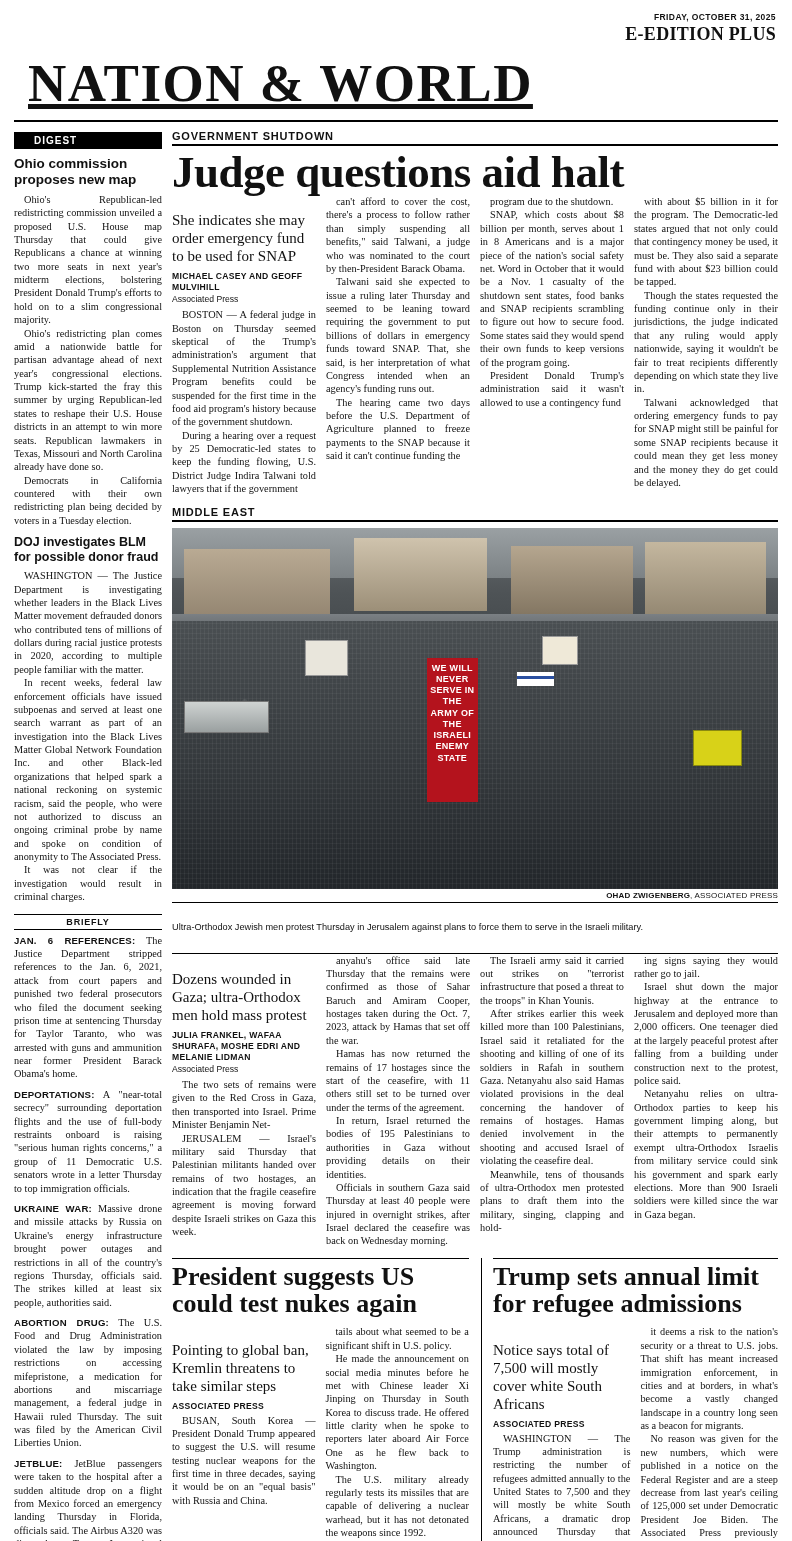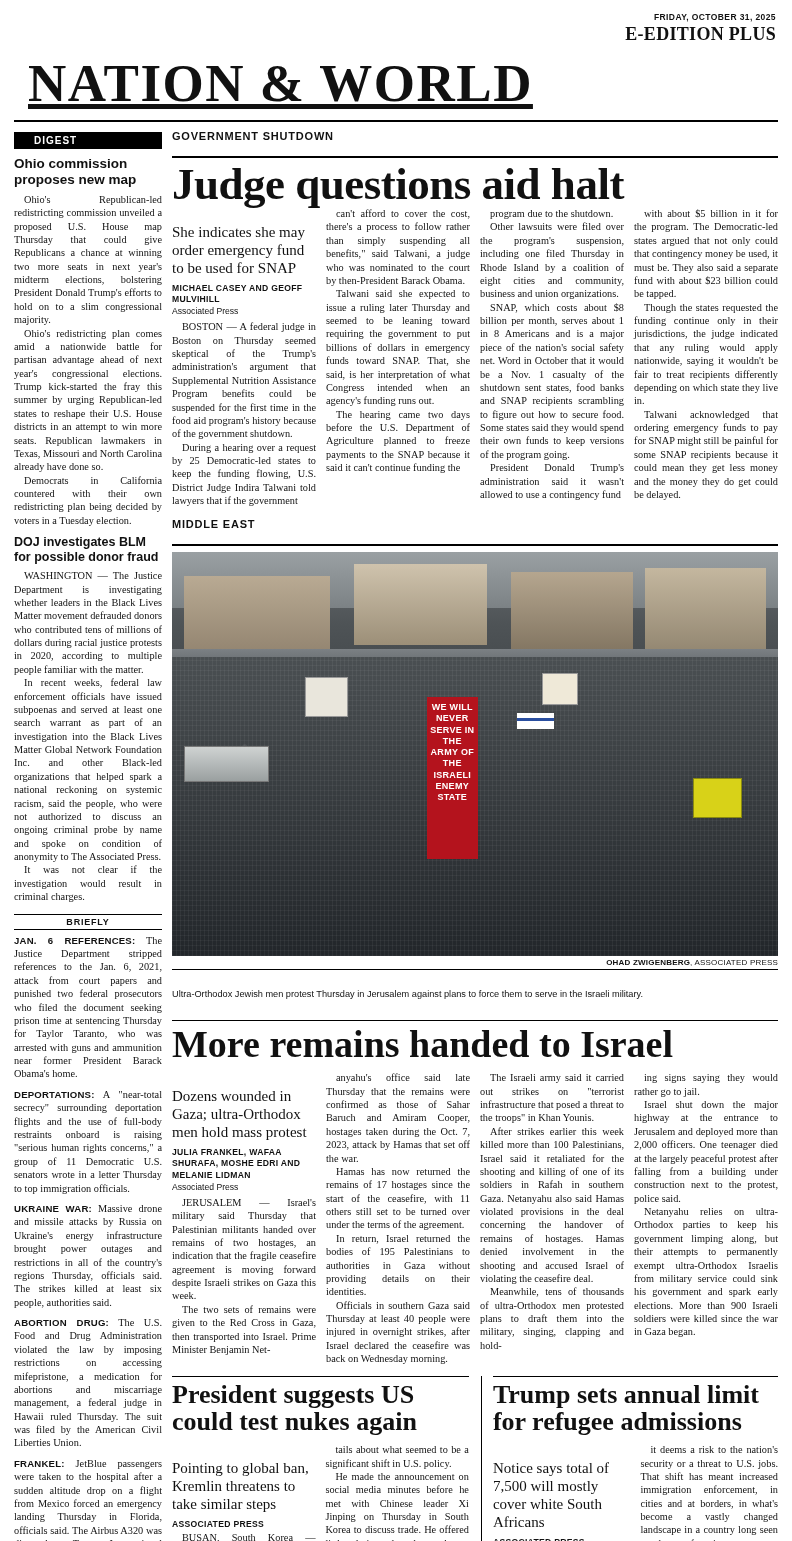--- a/index.html
+++ b/index.html
@@ -55,21 +55,21 @@
     font-family:"Liberation Sans", sans-serif; font-weight:bold; font-size:9px;
     letter-spacing:.8px; text-align:center; margin:10px 0 4px 0;
     border-top:1px solid #000; border-bottom:1px solid #000; padding:2px 0;
   }
   .brief-item { font-size:10.3px; line-height:1.30; text-align:justify; margin-bottom:7px; }
   .brief-item b { font-family:"Liberation Sans", sans-serif; font-size:9.6px; letter-spacing:.2px; }
 
   
   .kicker {
     font-family:"Liberation Sans", sans-serif; font-weight:bold; font-size:11px;
-    letter-spacing:.8px; padding-bottom:14px;
+    letter-spacing:.8px; padding-bottom:2px;
   }
   .kicker-rule { border-bottom:2px solid #000; margin-bottom:4px; }
 
   .headline-xl {
     font-family:"Liberation Serif", serif; font-weight:bold; font-size:45px;
     line-height:1.0; letter-spacing:-0.5px; margin:2px 0 0 0;
   }
   .headline-lg {
     font-family:"Liberation Serif", serif; font-weight:bold; font-size:38px;
     line-height:1.02; margin:4px 0 8px 0;
@@ -89,21 +89,21 @@
   .byline-org {
     font-family:"Liberation Sans", sans-serif; font-size:8.6px; margin-bottom:4px;
   }
 
   .story-cols-4 { display:grid; grid-template-columns: repeat(4, 1fr); gap:10px; }
   .story-cols-2 { display:grid; grid-template-columns: repeat(2, 1fr); gap:10px; }
 
   
   .photo-wrap { margin-top:6px; position:relative; }
   .photo {
-    width:100%; height:404px; position:relative; overflow:hidden;
+    width:100%; height:361px; position:relative; overflow:hidden;
     background: linear-gradient(180deg,#6b6f72 0%,#4e5356 18%,#3d4245 40%,#2f3336 70%,#26292b 100%);
   }
   .photo .sky { position:absolute; left:0; top:0; width:100%; height:14%;
     background:linear-gradient(180deg,#9aa0a3,#7c8285); }
   .photo .bldg1 { position:absolute; left:2%; top:6%; width:24%; height:22%;
     background:linear-gradient(180deg,#b9aa93,#8d7f6b); }
   .photo .bldg2 { position:absolute; left:30%; top:3%; width:22%; height:20%;
     background:linear-gradient(180deg,#cfc3ad,#9c8f78); }
   .photo .bldg3 { position:absolute; left:56%; top:5%; width:20%; height:19%;
     background:linear-gradient(180deg,#b5a68f,#847763); }
@@ -208,21 +208,21 @@
       <div class="brief-item">
         <b>DEPORTATIONS:</b><span> A "near-total secrecy" surrounding deportation flights and the use of full-body restraints onboard is raising "serious human rights concerns," a group of 11 Democratic U.S. senators wrote in a letter Thursday to top immigration officials.</span>
       </div>
       <div class="brief-item">
         <b>UKRAINE WAR:</b><span> Massive drone and missile attacks by Russia on Ukraine's energy infrastructure brought power outages and restrictions in all of the country's regions Thursday, officials said. The strikes killed at least six people, authorities said.</span>
       </div>
       <div class="brief-item">
         <b>ABORTION DRUG:</b><span> The U.S. Food and Drug Administration violated the law by imposing restrictions on accessing mifepristone, a medication for abortions and miscarriage management, a federal judge in Hawaii ruled Thursday. The suit was filed by the American Civil Liberties Union.</span>
       </div>
       <div class="brief-item">
-        <b>FRANKEL:</b><span> JetBlue passengers were taken to the hospital after a sudden altitude drop on a flight from Mexico forced an emergency landing Thursday in Florida, officials said. The Airbus A320 was diverted to Tampa International Airport around 2 p.m., according to the FAA.</span>
+        <b>JETBLUE:</b><span> JetBlue passengers were taken to the hospital after a sudden altitude drop on a flight from Mexico forced an emergency landing Thursday in Florida, officials said. The Airbus A320 was diverted to Tampa International Airport around 2 p.m., according to the FAA.</span>
       </div>
       
 
       
     </div>
 
     <div class="col-main">
 
       <div>
         <div class="kicker kicker-rule">GOVERNMENT SHUTDOWN</div>
@@ -241,21 +241,20 @@
           <div>
             <div class="body-text">
               <p>can't afford to cover the cost, there's a process to follow rather than simply suspending all benefits," said Talwani, a judge who was nominated to the court by then-President Barack Obama.</p>
               <p>Talwani said she expected to issue a ruling later Thursday and seemed to be leaning toward requiring the government to put billions of dollars in emergency funds toward SNAP. That, she said, is her interpretation of what Congress intended when an agency's funding runs out.</p>
               <p>The hearing came two days before the U.S. Department of Agriculture planned to freeze payments to the SNAP because it said it can't continue funding the</p>
             </div>
           </div>
           <div>
             <div class="body-text">
               <p>program due to the shutdown.</p>
-              <p>Other lawsuits were filed over the program's suspension, including one filed Thursday in Rhode Island by a coalition of eight cities and community, business and union organizations.</p>
               <p>SNAP, which costs about $8 billion per month, serves about 1 in 8 Americans and is a major piece of the nation's social safety net. Word in October that it would be a Nov. 1 casualty of the shutdown sent states, food banks and SNAP recipients scrambling to figure out how to secure food. Some states said they would spend their own funds to keep versions of the program going.</p>
               <p>President Donald Trump's administration said it wasn't allowed to use a contingency fund</p>
             </div>
           </div>
           <div>
             <div class="body-text">
               <p>with about $5 billion in it for the program. The Democratic-led states argued that not only could that contingency money be used, it must be. They also said a separate fund with about $23 billion could be tapped.</p>
               <p>Though the states requested the funding continue only in their jurisdictions, the judge indicated that any ruling would apply nationwide, saying it wouldn't be fair to treat recipients differently depending on which state they live in.</p>
               <p>Talwani acknowledged that ordering emergency funds to pay for SNAP might still be painful for some SNAP recipients because it could mean they get less money and the money they do get could be delayed.</p>
             </div>
@@ -281,30 +280,29 @@
             <div class="bus"></div>
             <div class="flag"></div>
             <div class="banner">WE WILL NEVER SERVE IN THE ARMY OF THE ISRAELI ENEMY STATE</div>
           </div>
           <div class="photo-credit">
             <span>OHAD ZWIGENBERG</span><span class="ap">, ASSOCIATED PRESS</span>
           </div>
           <div class="caption">Ultra-Orthodox Jewish men protest Thursday in Jerusalem against plans to force them to serve in the Israeli military.</div>
         </div>
 
-        <div class="headline-lg">More remains handed to Israel</div>
 
         <div class="story-cols-4">
           <div>
             <div class="deck">Dozens wounded in Gaza; ultra-Orthodox men hold mass protest</div>
             <div class="byline">JULIA FRANKEL, WAFAA SHURAFA, MOSHE EDRI AND MELANIE LIDMAN</div>
             <div class="byline-org">Associated Press</div>
             <div class="body-text">
+              <p>The two sets of remains were given to the Red Cross in Gaza, then transported into Israel. Prime Minister Benjamin Net-</p>
               <p>JERUSALEM — Israel's military said Thursday that Palestinian militants handed over remains of two hostages, an indication that the fragile ceasefire agreement is moving forward despite Israeli strikes on Gaza this week.</p>
-              <p>The two sets of remains were given to the Red Cross in Gaza, then transported into Israel. Prime Minister Benjamin Net-</p>
             </div>
           </div>
           <div>
             <div class="body-text">
               <p>anyahu's office said late Thursday that the remains were confirmed as those of Sahar Baruch and Amiram Cooper, hostages taken during the Oct. 7, 2023, attack by Hamas that set off the war.</p>
               <p>Hamas has now returned the remains of 17 hostages since the start of the ceasefire, with 11 others still set to be turned over under the terms of the agreement.</p>
               <p>In return, Israel returned the bodies of 195 Palestinians to authorities in Gaza without providing details on their identities.</p>
               <p>Officials in southern Gaza said Thursday at least 40 people were injured in overnight strikes, after Israel declared the ceasefire was back on Wednesday morning.</p>
             </div>
           </div>

